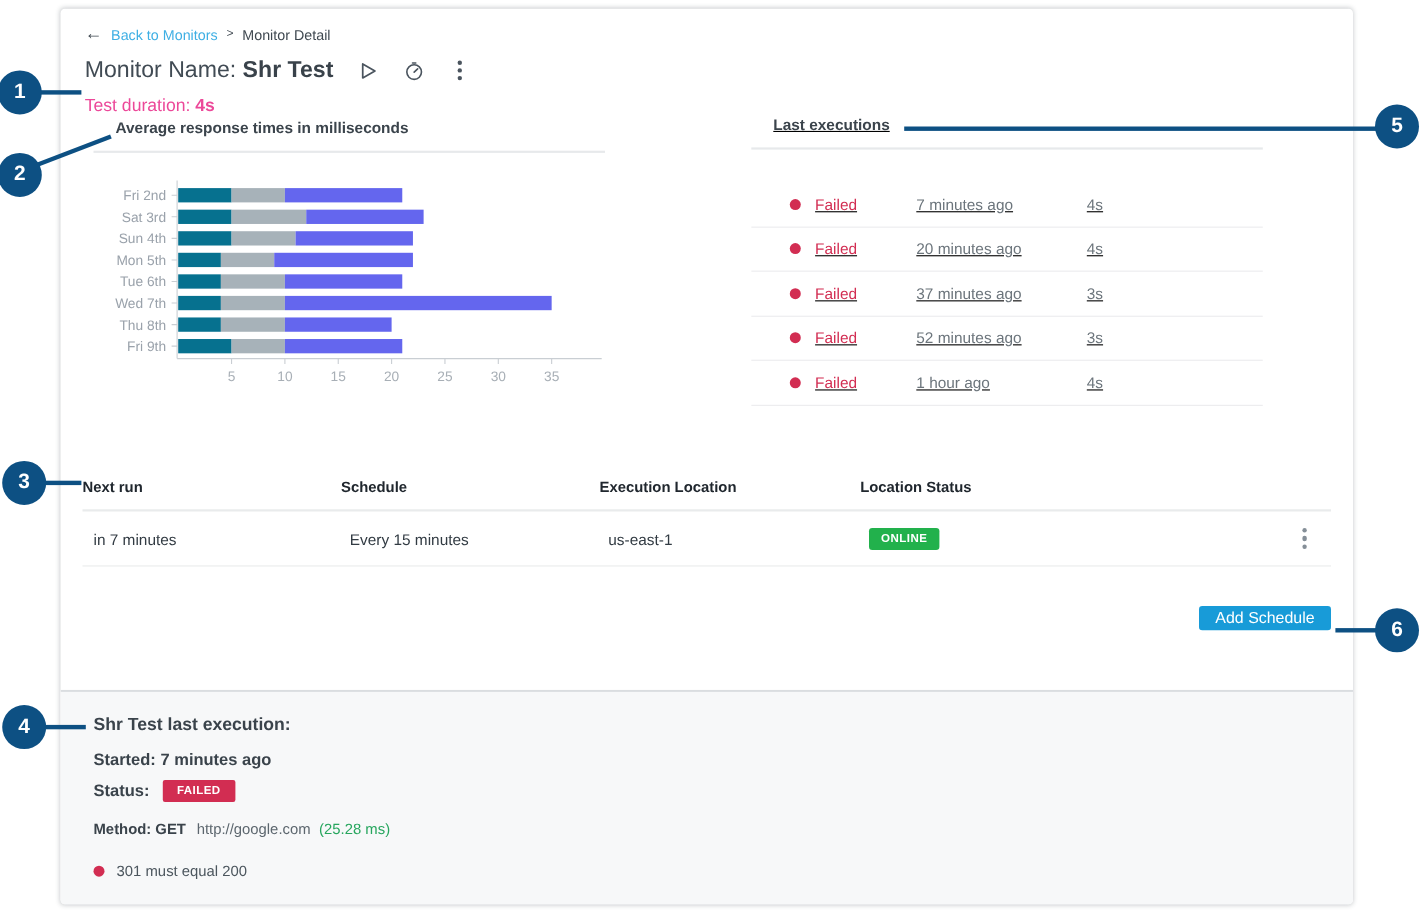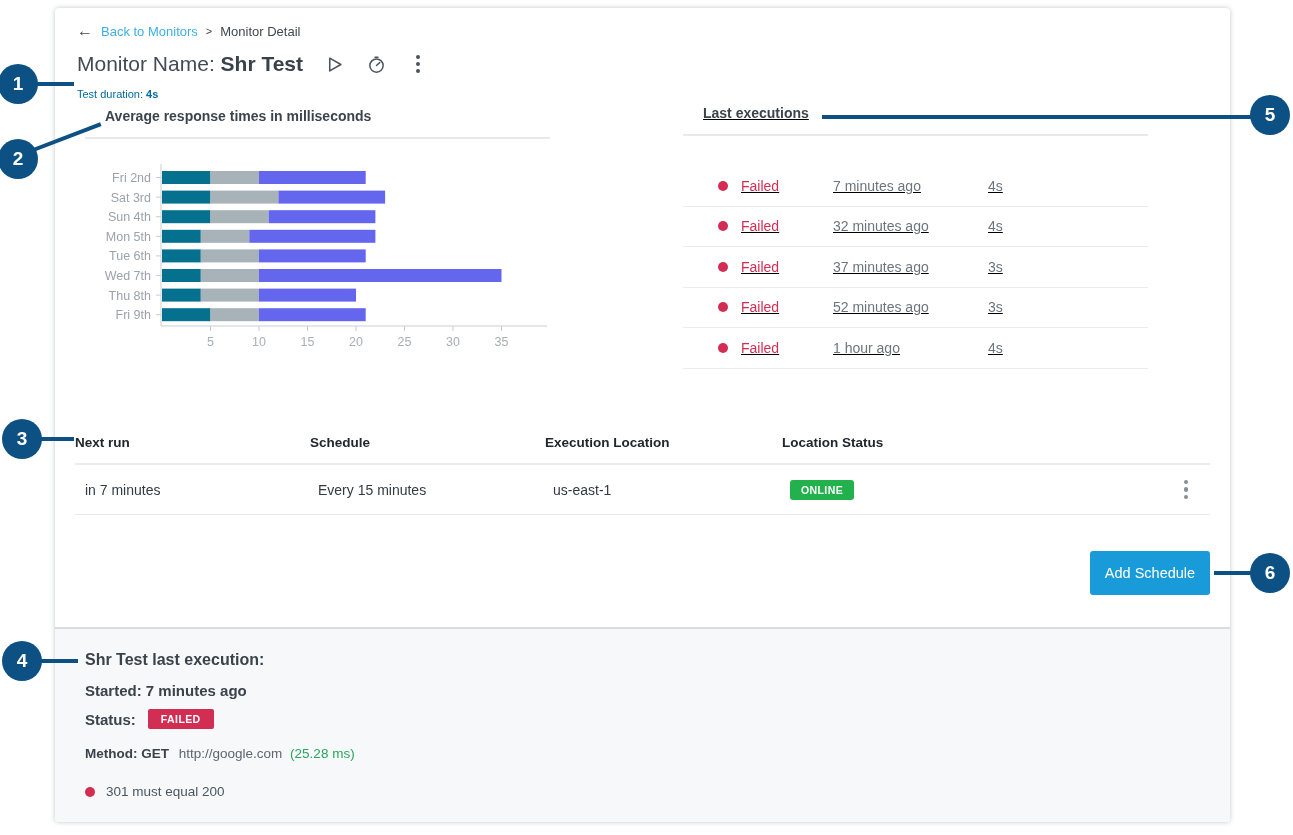--- a/index.html
+++ b/index.html
@@ -18,21 +18,21 @@
 
   
   .title-row { position:absolute; left:22px; top:44px; display:flex; align-items:center; gap:20px; }
   .page-title { font-size:21px; color:#414b54; }
   .page-title b { font-weight:700; color:#39424a; }
   .icon-btn { display:flex; align-items:center; justify-content:center; width:22px; height:22px; cursor:pointer; }
   .kebab { display:flex; flex-direction:column; gap:3px; align-items:center; }
   .kebab i { width:4px; height:4px; border-radius:50%; background:#4a545e; }
   .kebab.light i { width:4.5px; height:4.5px; background:#858f98; gap:4px; }
 
-  .duration { position:absolute; left:22px; top:80px; font-size:11px; color:#0369a1; }
+  .duration { position:absolute; left:22px; top:80px; font-size:16px; color:#ec4899; }
   .duration b { font-weight:700; }
 
   
   .panel-title { font-size:14px; font-weight:700; color:#3b444c; padding:0 0 13px 20px;
                  border-bottom:2px solid #e7e9eb; }
   .chart-panel { position:absolute; left:30px; top:100px; width:465px; }
   .exec-panel  { position:absolute; left:628px; top:97px; width:465px;text-decoration:underline; }
 
   .exec-rows { margin-top:30px; }
   .exec-row { display:flex; align-items:center; height:40.5px; border-bottom:1px solid #ececee;
@@ -47,21 +47,21 @@
   .thead { display:flex; padding-bottom:13px; border-bottom:2px solid #e9ebec;
            font-size:13.5px; font-weight:700; color:#20272e; }
   .thead .c1 { width:235px; } .thead .c2 { width:235px; } .thead .c3 { width:237px; }
   .trow { display:flex; align-items:center; height:50px; border-bottom:1px solid #e9ebec;
           padding-left:10px; font-size:14px; color:#323b43; }
   .trow .c1 { width:233px; } .trow .c2 { width:235px; } .trow .c3 { width:237px; }
   .badge-online { background:#22b14c; color:#fff; font-size:10.5px; font-weight:700;
                   letter-spacing:.4px; padding:4px 11px; border-radius:3px; }
   .row-kebab { margin-left:auto; margin-right:22px; cursor:pointer; }
 
-  .add-btn { position:absolute; left:1035px; top:543px; width:120px; height:44px;
+  .add-btn { position:absolute; left:1035px; top:543px; width:120px; height:22px;
              background:#189bd8; color:#ffffff; font-size:14.5px; border:none; border-radius:3px;
              font-family:"Liberation Sans", sans-serif; cursor:pointer; }
 
   
   .bottom-section { position:absolute; left:0; top:619px; width:100%; height:195px;
                     background:#f7f8f9; border-top:2px solid #dadde0; border-radius:0 0 4px 4px;
                     padding:22px 30px; }
   .exec-heading { font-size:16px; font-weight:700; color:#3a434b; margin-bottom:13px; }
   .kv { font-size:15px; color:#3a434b; margin-bottom:10px; font-weight:700; }
   .status-line { display:flex; align-items:center; gap:12px; margin-bottom:17px; }
@@ -190,21 +190,21 @@
       <div class="exec-rows">
         <div class="exec-row">
           <span class="dot"></span>
           <span class="exec-status">Failed</span>
           <span class="exec-time">7 minutes ago</span>
           <span class="exec-duration">4s</span>
         </div>
         <div class="exec-row">
           <span class="dot"></span>
           <span class="exec-status">Failed</span>
-          <span class="exec-time">32 minutes ago</span>
+          <span class="exec-time">20 minutes ago</span>
           <span class="exec-duration">4s</span>
         </div>
         <div class="exec-row">
           <span class="dot"></span>
           <span class="exec-status">Failed</span>
           <span class="exec-time">37 minutes ago</span>
           <span class="exec-duration">3s</span>
         </div>
         <div class="exec-row">
           <span class="dot"></span>

